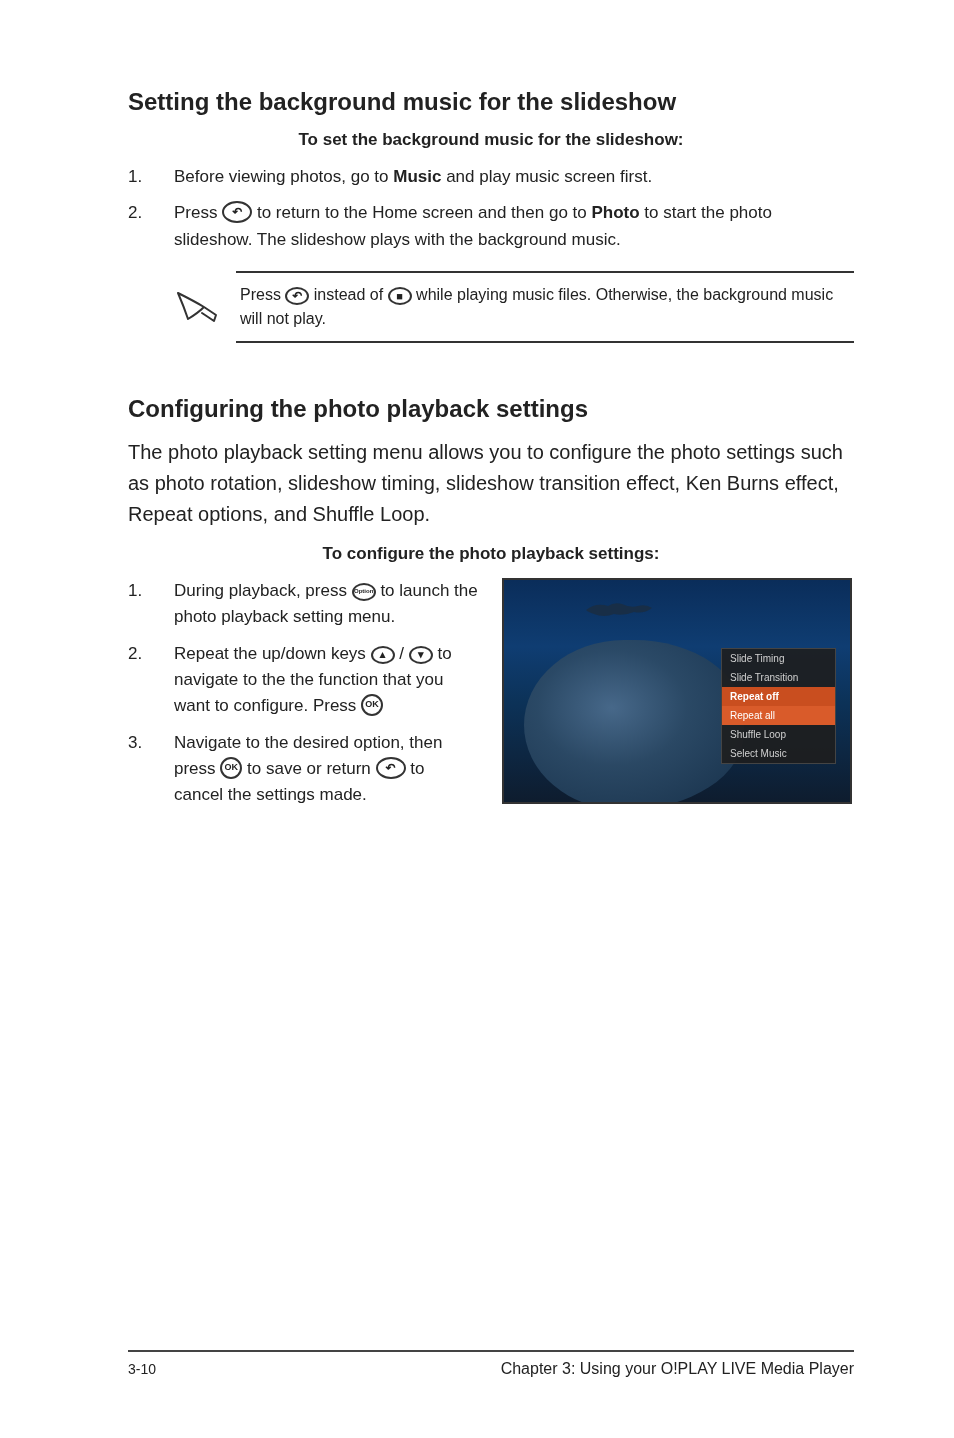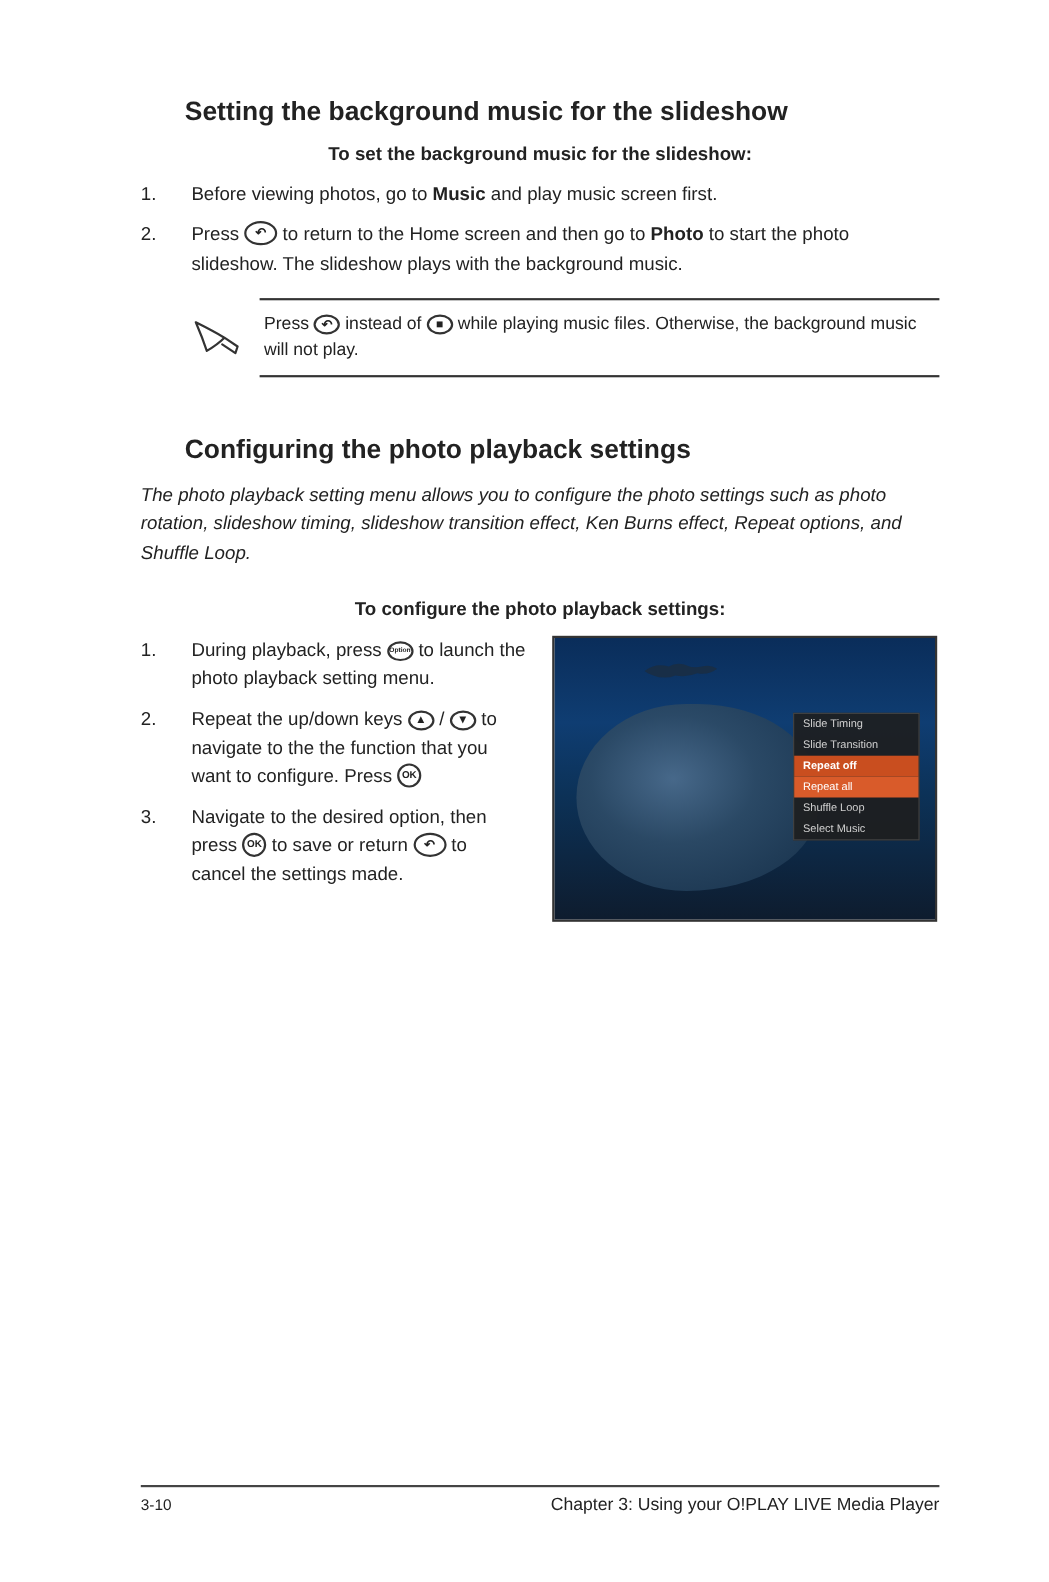--- a/index.html
+++ b/index.html
@@ -1,38 +1,38 @@
 <!DOCTYPE html>
 <html><head>
 <meta charset="utf-8">
 <style>
   * { box-sizing: border-box; margin: 0; padding: 0; }
   html, body { width: 954px; height: 1438px; background: #fff; font-family: Arial, Helvetica, sans-serif; color: #222; }
   .page { padding: 88px 100px 60px 128px; height: 100%; position: relative; }
-  h2 { font-size: 24px; font-weight: bold; margin-bottom: 14px; margin-left: 40px; }
+  h2 { font-size: 24px; font-weight: bold; margin-bottom: 14px; }
   .subhead { font-size: 17px; font-weight: bold; margin-bottom: 14px; text-align: center; }
   ol { list-style: none; }
   ol > li { display: flex; font-size: 17px; line-height: 1.55; margin-bottom: 10px; }
   ol > li .num { width: 46px; flex: 0 0 46px; }
   ol > li .body { flex: 1; }
   .icon-oval { width: 30px; height: 22px; border: 2px solid #333; border-radius: 50%; position: relative; display: inline-block; vertical-align: -5px; }
   .icon-oval.small { width: 24px; height: 18px; }
   .icon-oval .glyph { position: absolute; top: 50%; left: 50%; transform: translate(-50%, -50%); font-size: 11px; font-weight: bold; }
   .icon-oval.back .glyph { font-size: 12px; }
   .icon-circle { width: 22px; height: 22px; border: 2px solid #333; border-radius: 50%; display: inline-block; vertical-align: -5px; position: relative; }
   .icon-circle .glyph { position: absolute; top: 50%; left: 50%; transform: translate(-50%, -50%); font-size: 9px; font-weight: bold; }
   .note-box { display: flex; gap: 16px; margin: 18px 0 0 46px; align-items: center; }
   .note-icon { width: 46px; height: 40px; flex: 0 0 46px; }
   .note-text { flex: 1; border-top: 2px solid #333; border-bottom: 2px solid #333; padding: 10px 4px; font-size: 16px; line-height: 1.5; }
   .sect2 { margin-top: 52px; }
-  .para { font-size: 17px; line-height: 1.55; margin-bottom: 28px; font-style: italic; }
+  .para { font-size: 20px; line-height: 1.55; margin-bottom: 14px; }
   .config-row { display: flex; gap: 24px; margin-top: 4px; }
   .config-col-left { flex: 0 0 350px; }
   .config-col-right { flex: 1; }
-  .screenshot { width: 350px; height: 260px; border: 2px solid #333; position: relative; overflow: hidden; background: linear-gradient(180deg, #0a2d5a 0%, #0f3d72 30%, #0c3258 55%, #0e1c2e 100%); }
+  .screenshot { width: 350px; height: 226px; border: 2px solid #333; position: relative; overflow: hidden; background: linear-gradient(180deg, #0a2d5a 0%, #0f3d72 30%, #0c3258 55%, #0e1c2e 100%); }
   .menu-overlay { position: absolute; right: 14px; top: 68px; width: 115px; background: rgba(30,30,30,0.9); border: 1px solid #444; font-size: 10px; color: #d0d0d0; }
   .menu-overlay div { padding: 4px 8px; white-space: nowrap; overflow: hidden; }
   .menu-overlay .hl { background: #d95b2a; color: #fff; }
   .menu-overlay .hl2 { background: #c94e1f; color: #fff; font-weight: bold; }
   .footer { position: absolute; bottom: 60px; left: 128px; right: 100px; display: flex; justify-content: space-between; align-items: baseline; border-top: 2px solid #444; padding-top: 8px; font-size: 16px; gap: 32px; }
   .footer .pn { font-size: 14px; }
   .whale { position: absolute; left: 20px; top: 60px; width: 220px; height: 170px; background: radial-gradient(ellipse at 40% 40%, #4a6b8c 0%, #2c4a66 40%, #16304a 100%); border-radius: 50% 55% 60% 50% / 55% 50% 50% 55%; opacity: 0.95; }
   .swimmer { position: absolute; left: 80px; top: 16px; width: 70px; height: 28px; }
 </style>
 </head>

